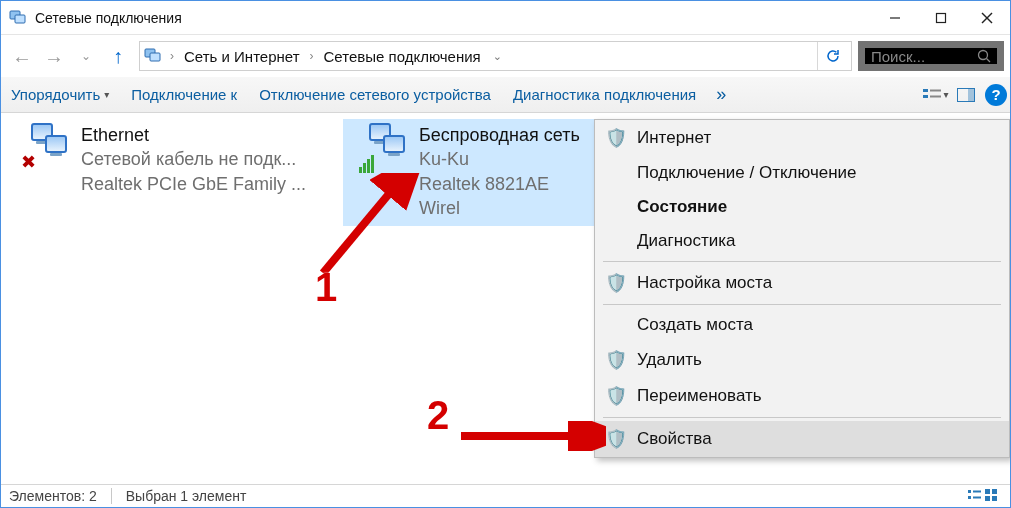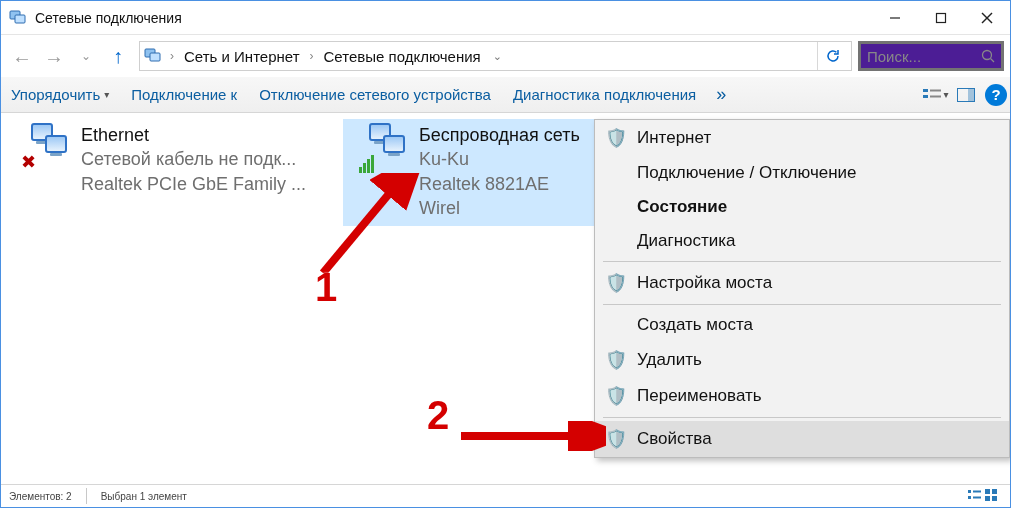--- a/index.html
+++ b/index.html
@@ -46,22 +46,22 @@
   .addressbar {
     flex:1; height:30px; border:1px solid #cfcfcf; display:flex; align-items:center;
     padding:0 4px; gap:6px; font-size:15px; background:#fff;
   }
   .addressbar .path-icon{ width:18px;height:18px; }
   .addressbar .crumb { padding:0 2px; }
   .addressbar .sep { color:#888; font-size:12px; padding:0 2px;}
   .addressbar .refresh { margin-left:auto; border-left:1px solid #d8d8d8; width:30px;height:100%;display:flex;align-items:center;justify-content:center;color:#0066cc;}
   .addressbar .addr-drop{ color:#777; font-size:11px; padding:0 4px;}
   .searchbox {
-    width:146px; height:30px; border:3px solid #737373; display:flex;align-items:center;
-    padding:0 6px; gap:6px; color:#888; font-size:15px; background:#4c1d95;
+    width:146px; height:30px; border:7px solid #737373; display:flex;align-items:center;
+    padding:0 6px; gap:6px; color:#888; font-size:15px; background:#000000;
   }
 
   
   .toolbar {
     height:36px; display:flex; align-items:center; gap:2px;
     background: linear-gradient(#f7f7f7,#efefef);
     border-bottom:1px solid #d6d6d6;
     padding:0 0;
     font-size:15px;
   }
@@ -133,21 +133,21 @@
   .ctxmenu .sep{ height:0; border-top:1px solid #c8c8c8; margin:3px 8px;}
   .shield{
     font-size:17px;
   }
 
   
   .statusbar{
     position:absolute; left:0; right:0; bottom:0; height:23px;
     border-top:1px solid #d6d6d6;
     display:flex; align-items:center; padding:0 8px; gap:14px;
-    font-size:10px; color:#444;
+    font-size:14px; color:#444;
     background:#fff;
   }
   .statusbar .divider{ border-left:1px solid #c8c8c8; height:16px;}
   .details-icon{ margin-left:auto; color:#0b5ea1; font-size:14px; padding-right:4px;}
 
   
   .anno-num{
     position:absolute; color:#d40000; font-weight:900;
     font-size:40px; font-family: Arial, sans-serif;
     text-shadow:0 0 2px #fff;

